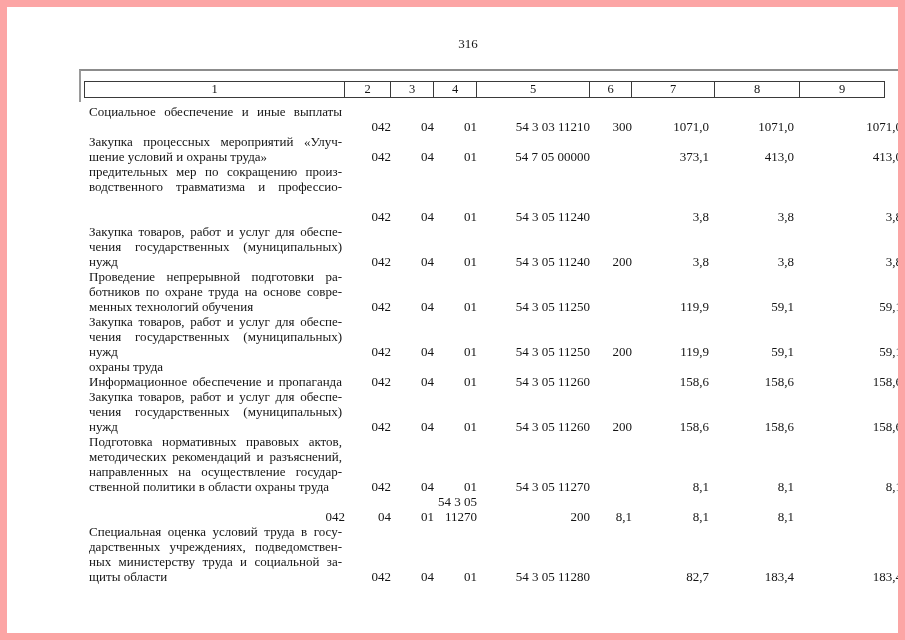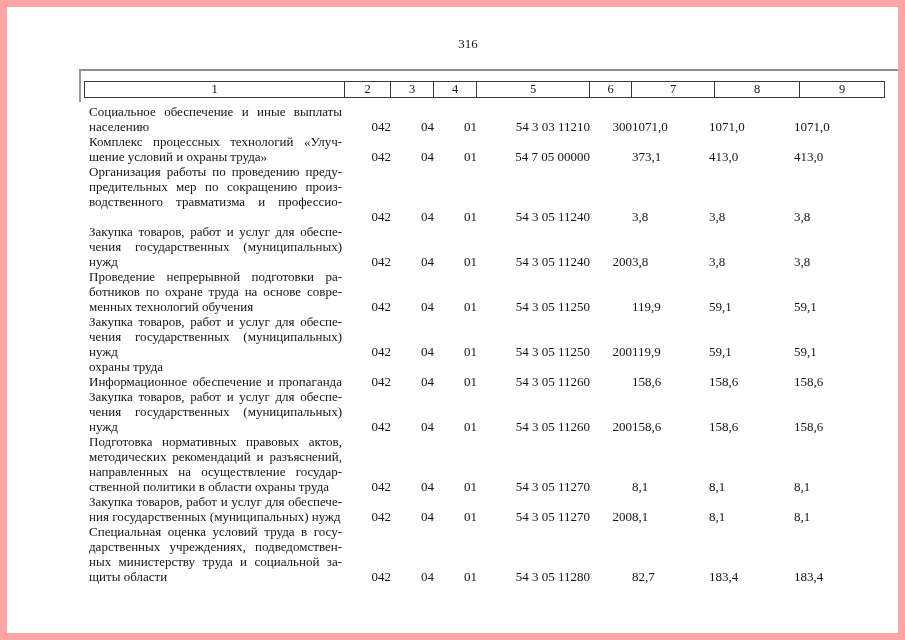--- a/index.html
+++ b/index.html
@@ -73,21 +73,21 @@
   .row {
     display: grid;
     grid-template-columns: 261px 46px 43px 43px 113px 42px 77px 85px 108px;
     align-items: end;
   }
   .cell { overflow: visible; }
   .c-name { padding: 0 3px 0 5px; align-self: start; }
   .tline { text-align: justify; text-align-last: justify; }
   .tline.last { text-align: left; text-align-last: left; }
   .c-num { text-align: right; }
-  .c-sum { text-align: left; }
+  .c-sum { text-align: right; }
 </style>
 </head>
 <body>
 
 <div class="page">
   <div class="page-number">316</div>
   <div class="outer-rule"></div>
   <div class="header-row">
       <div class="hcell hw0">1</div>
       <div class="hcell hw1">2</div>
@@ -96,48 +96,46 @@
       <div class="hcell hw4">5</div>
       <div class="hcell hw5">6</div>
       <div class="hcell hw6">7</div>
       <div class="hcell hw7">8</div>
       <div class="hcell hw8">9</div>
     </div>
   <div class="table-body">
       <div class="row" style="height: 30px;">
         <div class="cell c-name">
           <div class="tline">Социальное обеспечение и иные выплаты</div>
-          <div class="tline last">населению</div>
         </div>
         <div class="cell c-num">042</div>
         <div class="cell c-num">04</div>
         <div class="cell c-num">01</div>
         <div class="cell c-num">54 3 03 11210</div>
         <div class="cell c-num">300</div>
         <div class="cell c-sum">1071,0</div>
         <div class="cell c-sum">1071,0</div>
         <div class="cell c-sum">1071,0</div>
       </div>
       <div class="row" style="height: 30px;">
         <div class="cell c-name">
-          <div class="tline">Комплекс процессных технологий «Улуч-</div>
+          <div class="tline">Закупка процессных мероприятий «Улуч-</div>
           <div class="tline last">шение условий и охраны труда»</div>
         </div>
         <div class="cell c-num">042</div>
         <div class="cell c-num">04</div>
         <div class="cell c-num">01</div>
         <div class="cell c-num">54 7 05 00000</div>
         <div class="cell c-num"></div>
         <div class="cell c-sum">373,1</div>
         <div class="cell c-sum">413,0</div>
         <div class="cell c-sum">413,0</div>
       </div>
       <div class="row" style="height: 60px;">
         <div class="cell c-name">
-          <div class="tline">Организация работы по проведению преду-</div>
           <div class="tline">предительных мер по сокращению произ-</div>
           <div class="tline">водственного травматизма и профессио-</div>
         </div>
         <div class="cell c-num">042</div>
         <div class="cell c-num">04</div>
         <div class="cell c-num">01</div>
         <div class="cell c-num">54 3 05 11240</div>
         <div class="cell c-num"></div>
         <div class="cell c-sum">3,8</div>
         <div class="cell c-sum">3,8</div>
@@ -227,24 +225,20 @@
         <div class="cell c-num">042</div>
         <div class="cell c-num">04</div>
         <div class="cell c-num">01</div>
         <div class="cell c-num">54 3 05 11270</div>
         <div class="cell c-num"></div>
         <div class="cell c-sum">8,1</div>
         <div class="cell c-sum">8,1</div>
         <div class="cell c-sum">8,1</div>
       </div>
       <div class="row" style="height: 30px;">
-        <div class="cell c-name">
-          <div class="tline">Закупка товаров, работ и услуг для обеспече-</div>
-          <div class="tline last">ния государственных (муниципальных) нужд</div>
-        </div>
         <div class="cell c-num">042</div>
         <div class="cell c-num">04</div>
         <div class="cell c-num">01</div>
         <div class="cell c-num">54 3 05 11270</div>
         <div class="cell c-num">200</div>
         <div class="cell c-sum">8,1</div>
         <div class="cell c-sum">8,1</div>
         <div class="cell c-sum">8,1</div>
       </div>
       <div class="row" style="height: 60px;">

